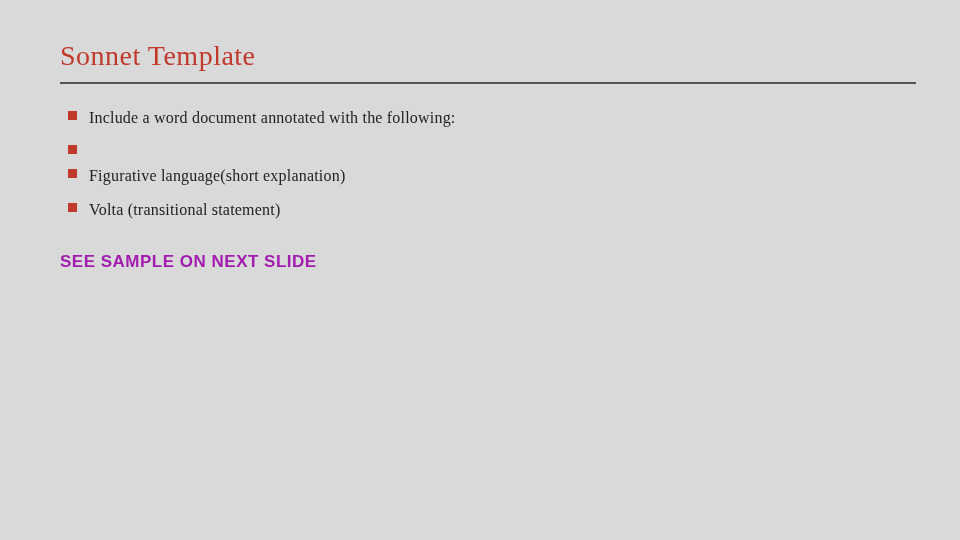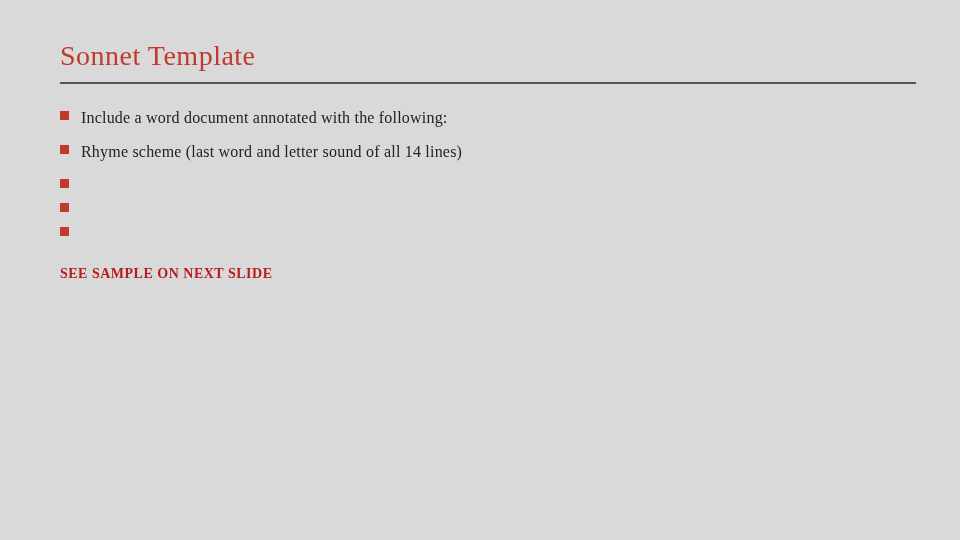--- a/index.html
+++ b/index.html
@@ -35,21 +35,21 @@
 
     .divider {
       border: none;
       border-top: 2px solid #555;
       margin-bottom: 22px;
     }
 
     .bullet-list {
       list-style: none;
       padding: 0;
-      margin: 0;
+      margin: 8px;
     }
 
     .bullet-list li {
       display: flex;
       align-items: flex-start;
       font-size: 16px;
       color: #222;
       font-family: 'Georgia', serif;
       margin-bottom: 10px;
       line-height: 1.5;
@@ -61,48 +61,46 @@
       width: 9px;
       height: 9px;
       background-color: #c0392b;
       margin-right: 12px;
       margin-top: 5px;
       flex-shrink: 0;
     }
 
     .see-sample {
       margin-top: 30px;
-      color: #b91c1c;
-      font-size: 14px;
-      font-family: Liberation Serif, serif;
+      color: #a21caf;
+      font-size: 17px;
+      font-family: Liberation Sans, sans-serif;
       font-weight: bold;
       letter-spacing: 0.5px;
     }
   </style>
 </head>
 <body>
 
 <div class="slide">
   <h1 class="title">Sonnet Template</h1>
   <hr class="divider">
 
   <ul class="bullet-list">
     <li>
       <span class="bullet-square"></span>
       <span>Include a word document annotated with the following:</span>
     </li>
     <li>
       <span class="bullet-square"></span>
-      <span>Rhyme scheme (last word and letter sound of all 14 lines)</span>
     </li>
     <li>
       <span class="bullet-square"></span>
+      <span>Figurative language(short explanation)</span>
     </li>
     <li>
       <span class="bullet-square"></span>
-    </li>
-    <li>
-      <span class="bullet-square"></span>
+      <span>Volta (transitional statement)</span>
     </li>
   </ul>
 
   <p class="see-sample">SEE SAMPLE ON NEXT SLIDE</p>
 </div>
 
 </body></html>

